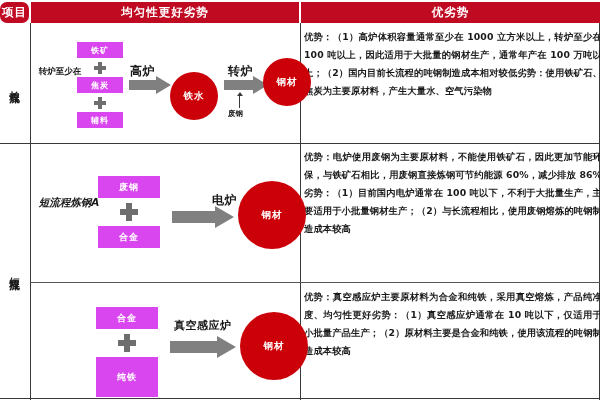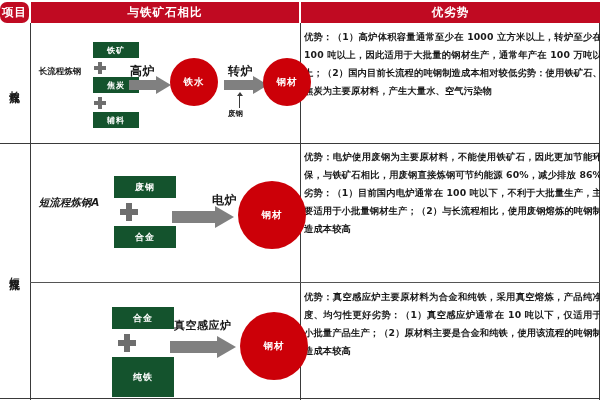--- a/index.html
+++ b/index.html
@@ -47,26 +47,25 @@
     position:absolute;
     font-size:10.5px;font-weight:bold;color:#1a1a1a;
     text-align:center;line-height:1.35;
     display:flex;flex-direction:column;align-items:center;justify-content:center;
   }
   .proc-label.small{font-size:8.5px;}
 
   
   .matbox{
     position:absolute;
-    background:#14532d;
+    background:#d946ef;
     color:#ffffff;
     font-size:9px;font-weight:bold;
     display:flex;align-items:center;justify-content:center;
     letter-spacing:1px;
-    margin-left:16px;
   }
   .matbox.sm{font-size:8px;}
 
   .plus{position:absolute;color:#6e6e6e;}
   .plus::before,.plus::after{
     content:"";position:absolute;background:#6e6e6e;
   }
   .plus::before{left:0;top:35%;width:100%;height:30%;}
   .plus::after{top:0;left:35%;height:100%;width:30%;}
 
@@ -118,57 +117,57 @@
   }
 </style>
 </head>
 <body>
 
 <div class="sheet">
   <div class="tbl">
 
     <div class="cell hdr hdr-proj" style="left:0;top:2px;width:29px;height:21px;border-radius:7px;">项目</div>
 
-    <div class="cell hdr" style="left:31px;top:2px;width:268px;height:21px;">与铁矿石相比</div>
+    <div class="cell hdr" style="left:31px;top:2px;width:268px;height:21px;">均匀性更好劣势</div>
 
     <div class="cell hdr" style="left:301px;top:2px;width:299px;height:21px;">优劣势</div>
 
     <div class="vline" style="left:30px;top:23px;height:377px;"></div>
     <div class="vline" style="left:300px;top:23px;height:377px;"></div>
     <div class="vline" style="left:599px;top:23px;height:377px;"></div>
 
     <div class="hline" style="left:0;top:143px;width:600px;"></div>
     <div class="hline-thin" style="left:30px;top:282px;width:570px;"></div>
     <div class="hline" style="left:0;top:398px;width:600px;"></div>
 
     <div class="vlabel" style="left:0;top:23px;width:30px;height:120px;">
       <span>长流程</span>
     </div>
 
     <div class="vlabel" style="left:0;top:143px;width:30px;height:255px;">
       <span>短流程</span>
     </div>
 
     <div class="proc-label small" style="left:34px;top:55px;width:52px;height:34px;">
-      <div>长流程炼钢</div>
+      <div>转炉至少在</div>
     </div>
 
     <div class="matbox sm" style="left:77px;top:42px;width:46px;height:16px;">铁矿</div>
     <div class="plus" style="left:94px;top:62px;width:12px;height:12px;"></div>
     <div class="matbox sm" style="left:77px;top:77px;width:46px;height:16px;">焦炭</div>
     <div class="plus" style="left:94px;top:97px;width:12px;height:12px;"></div>
     <div class="matbox sm" style="left:77px;top:112px;width:46px;height:16px;">辅料</div>
 
     <div class="arrow-label" style="left:130px;top:63px;">高炉</div>
     <div class="arrow" style="left:129px;top:76px;width:42px;height:18px;">
       <div class="shaft" style="left:0;top:4px;width:28px;height:10px;"></div>
       <div class="head" style="left:27px;top:0;border-top-width:9px;border-bottom-width:9px;border-left-width:15px;"></div>
     </div>
 
-    <div class="circle" style="left:170px;top:58px;width:48px;height:48px;">铁水</div>
+    <div class="circle" style="left:170px;top:72px;width:48px;height:48px;">铁水</div>
 
     <div class="arrow-label" style="left:228px;top:63px;">转炉</div>
     <div class="arrow" style="left:224px;top:76px;width:44px;height:18px;">
       <div class="shaft" style="left:0;top:4px;width:30px;height:10px;"></div>
       <div class="head" style="left:29px;top:0;border-top-width:9px;border-bottom-width:9px;border-left-width:15px;"></div>
     </div>
 
     <div class="upfeed" style="left:236px;top:92px;width:8px;height:16px;">
       <div class="stem" style="left:3px;top:4px;height:12px;"></div>
       <div class="tip" style="left:1px;top:0;"></div>

